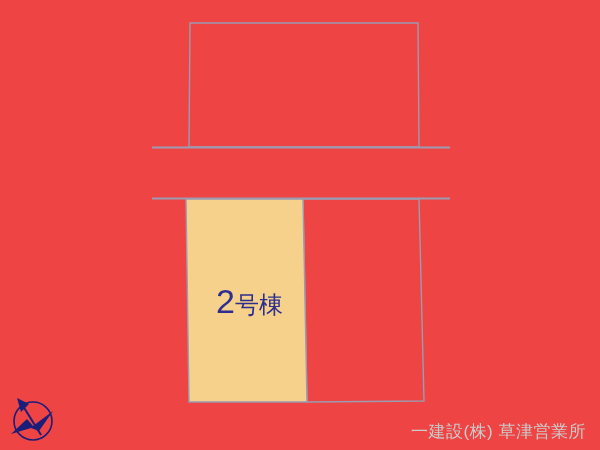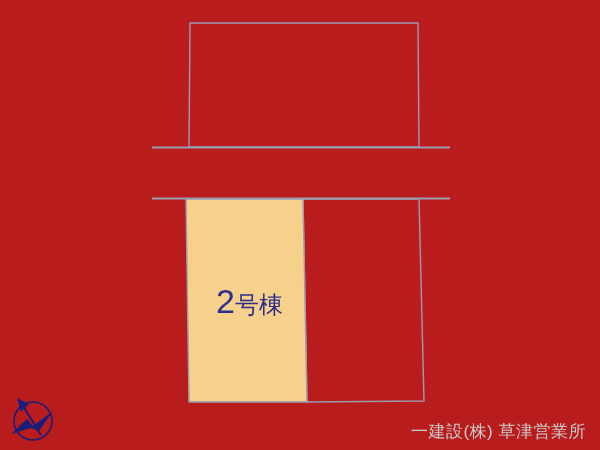--- a/index.html
+++ b/index.html
@@ -5,21 +5,21 @@
   html, body {
     margin: 0;
     padding: 0;
     background: #ffffff;
     font-family: "Liberation Sans", sans-serif;
   }
   .stage {
     position: relative;
     width: 600px;
     height: 450px;
-    background: #b91c1c;
+    background: #ef4444;
     overflow: hidden;
   }
   svg { display: block; }
 
   
   .outline-shape {
     fill: none;
     stroke: #9b9bb1;
     stroke-width: 1.4;
   }

